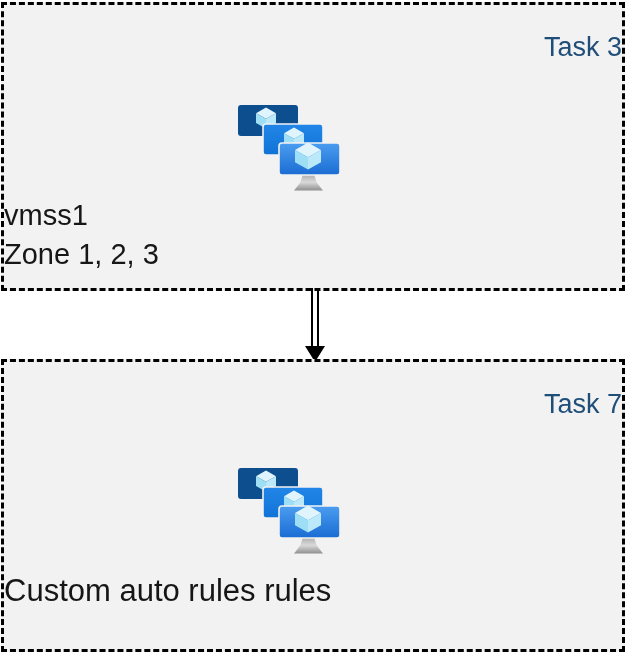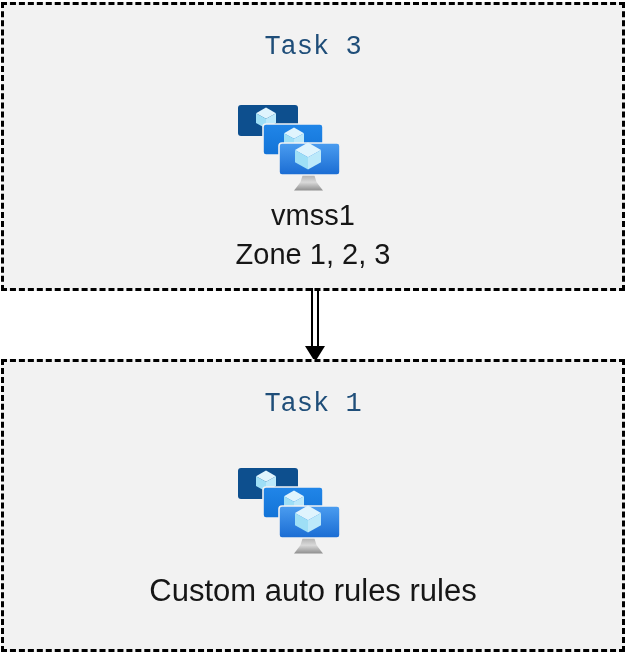--- a/index.html
+++ b/index.html
@@ -17,28 +17,28 @@
     font-family:"Liberation Sans", sans-serif;
   }
   .task-box{
     position:absolute;left:1px;width:624px;box-sizing:border-box;
     background:var(--box-bg);
     border:3px dashed var(--box-border);
   }
   .box-top{top:2px;height:289px;}
   .box-bottom{top:359px;height:293px;}
   .task-title{
-    position:absolute;left:0;right:0;top:24px;text-align:center;
-    font-size:27px;line-height:36px;color:var(--title-text);font-family:Liberation Mono, monospace;
+    position:absolute;left:0;right:0;top:24px;text-align:right;
+    font-size:27px;line-height:36px;color:var(--title-text);
   }
   .vmss-icon{position:absolute;left:233px;width:104px;height:91px;}
   .icon-top{top:97px;}
   .icon-bottom{top:103px;}
   .box-label{
-    position:absolute;left:0;right:0;text-align:center;
+    position:absolute;left:0;right:0;text-align:left;
     color:var(--body-text);
   }
   .label-top{top:191px;font-size:29px;line-height:39px;}
   .label-bottom{top:209px;font-size:31px;line-height:39px;}
   .connector{position:absolute;left:295px;top:287px;width:40px;height:76px;}
 </style>
 </head>
 <body>
 
 <svg width="0" height="0" style="position:absolute" aria-hidden="true">
@@ -97,21 +97,21 @@
     </div>
   </div>
 
   <svg class="connector" viewBox="0 0 40 76">
     <line x1="17" y1="1" x2="17" y2="61" stroke="var(--arrow)" stroke-width="2"></line>
     <line x1="23" y1="1" x2="23" y2="61" stroke="var(--arrow)" stroke-width="2"></line>
     <polygon points="10,59 30,59 20,75" fill="var(--arrow)"></polygon>
   </svg>
 
   <div class="task-box box-bottom">
-    <div class="task-title">Task 1</div>
+    <div class="task-title">Task 7</div>
     <svg class="vmss-icon icon-bottom" viewBox="0 0 104 91">
       <use href="#vmss-symbol"></use>
     </svg>
     <div class="box-label label-bottom">
       <div>Custom auto rules rules</div>
     </div>
   </div>
 
 </div>
 

